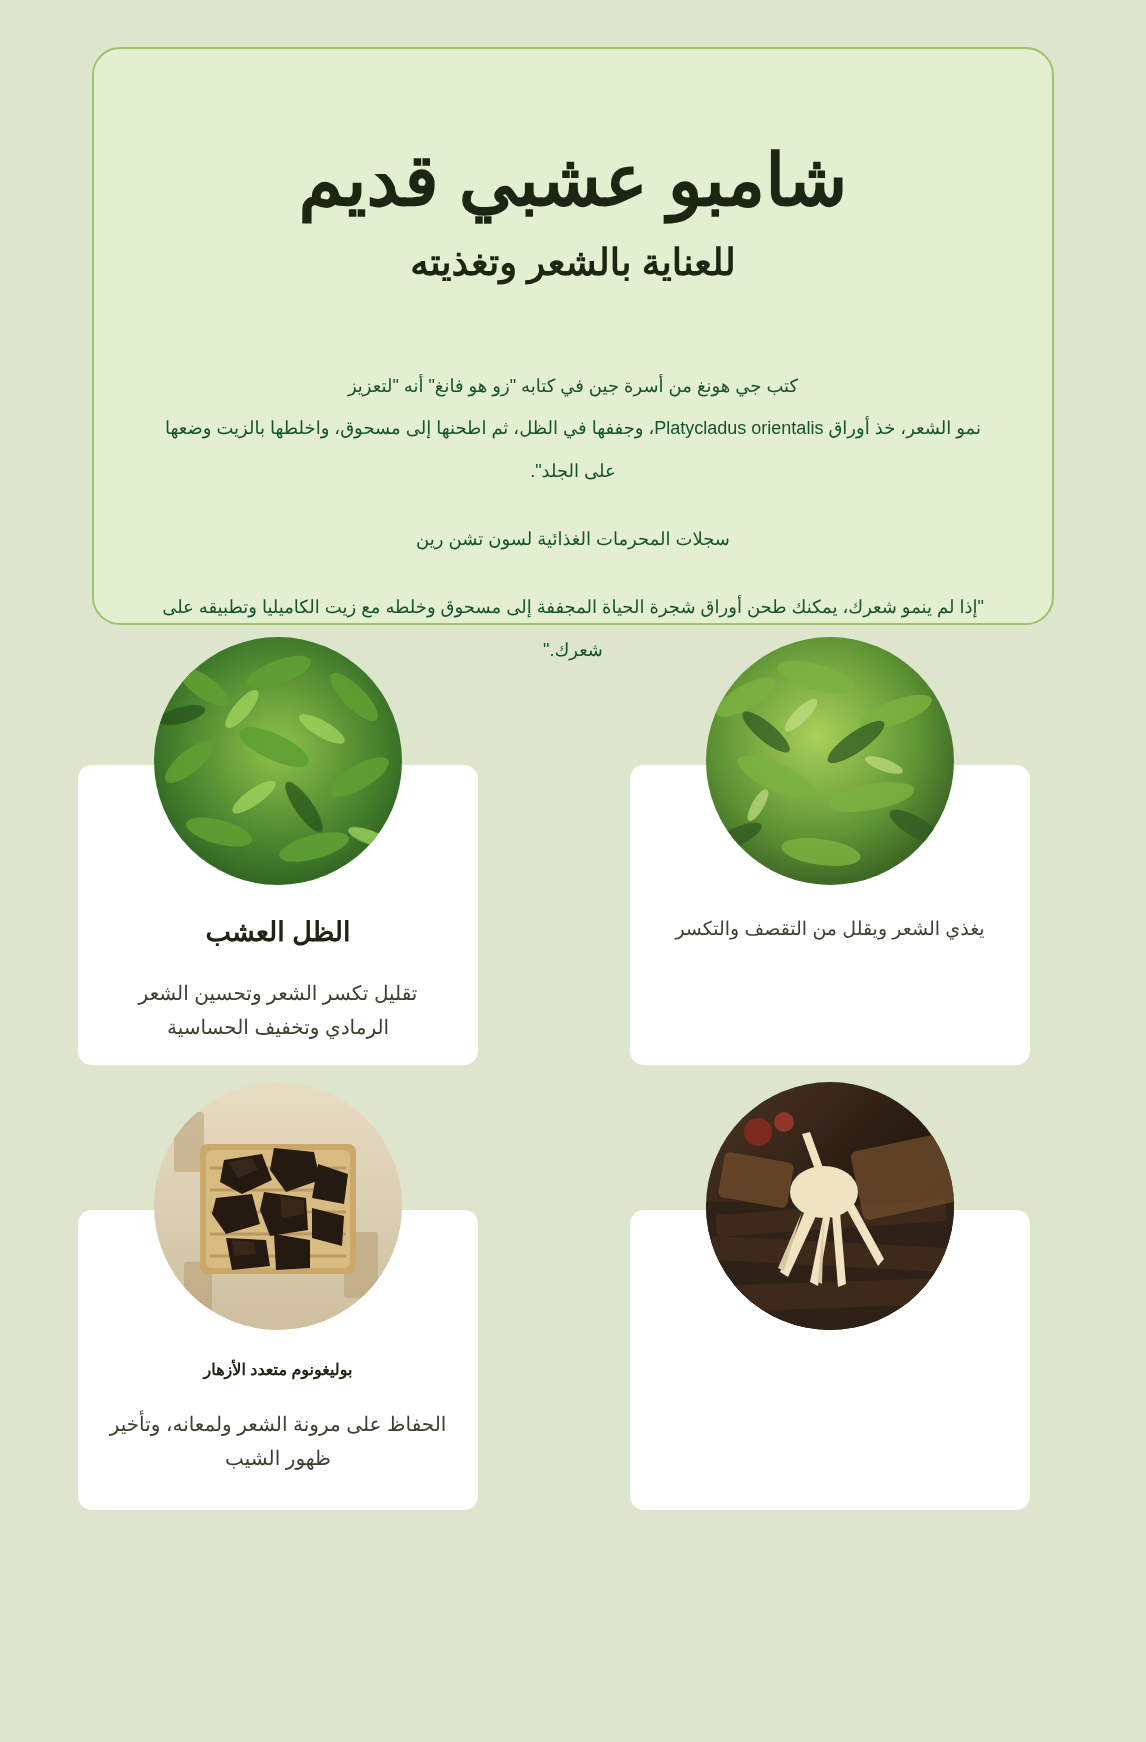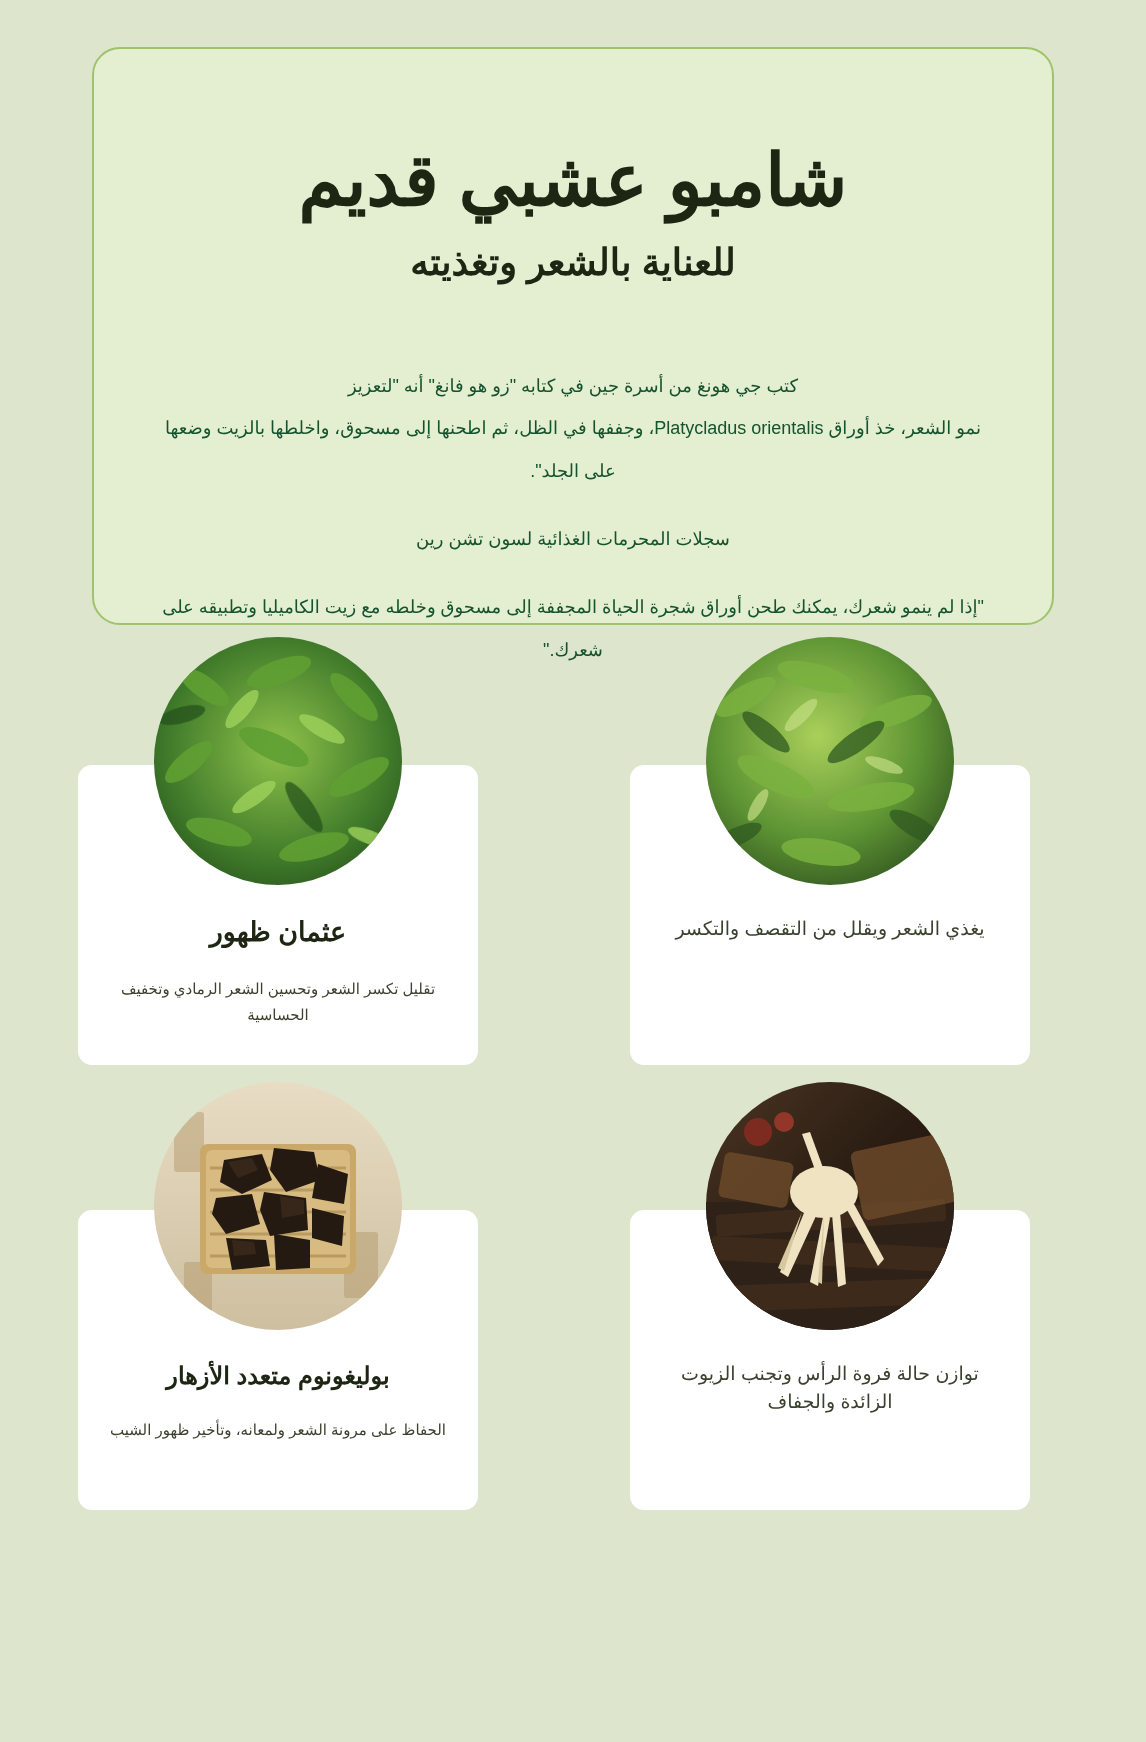--- a/index.html
+++ b/index.html
@@ -93,28 +93,28 @@
   }
   .thumb svg { display: block; width: 100%; height: 100%; }
 
   .card-title {
     font-size: 27px;
     font-weight: bold;
     color: #1d2513;
     margin: 0 0 26px 0;
     line-height: 1.3;
   }
-  .card-title.small { font-size: 24px; text-align: center; }
+  .card-title.small { font-size: 16px; text-align: center; }
   .card-desc {
     font-size: 19px;
     color: #3b402f;
     line-height: 1.45;
     margin: 0;
   }
-  .card-desc.small { font-size: 15px; line-height: 1.7; }
+  .card-desc.small { font-size: 20px; line-height: 1.7; }
 </style>
 </head>
 <body>
 
 <div class="page">
 
   <div class="hero">
     <h1 class="hero-title">شامبو عشبي قديم</h1>
     <h2 class="hero-subtitle">للعناية بالشعر وتغذيته</h2>
     <div class="hero-body">
@@ -192,21 +192,21 @@
               <ellipse cx="168" cy="92" rx="26" ry="8" transform="rotate(30 168 92)"></ellipse>
               <ellipse cx="100" cy="160" rx="26" ry="8" transform="rotate(-35 100 160)"></ellipse>
               <ellipse cx="215" cy="200" rx="22" ry="7" transform="rotate(20 215 200)"></ellipse>
             </g>
             <g fill="#23501b" opacity="0.7">
               <ellipse cx="150" cy="170" rx="30" ry="9" transform="rotate(55 150 170)"></ellipse>
               <ellipse cx="28" cy="78" rx="24" ry="8" transform="rotate(-15 28 78)"></ellipse>
             </g>
           </svg>
         </div>
-        <h3 class="card-title">عثمان ظهور</h3>
+        <h3 class="card-title">الظل العشب</h3>
         <p class="card-desc small">تقليل تكسر الشعر وتحسين الشعر الرمادي وتخفيف الحساسية</p>
       </div>
 
     </div>
 
     <div class="row row2">
 
       <div class="card right">
         <div class="thumb">
           <svg viewBox="0 0 248 248" preserveAspectRatio="xMidYMid slice">
@@ -237,21 +237,20 @@
               <path d="M100 126 L74 190 L82 195 L110 134 Z"></path>
               <path d="M140 126 L172 184 L178 177 L148 122 Z"></path>
               <path d="M112 96 L96 52 L104 50 L120 94 Z"></path>
             </g>
             <g fill="#d8c8a0">
               <path d="M118 132 L112 200 L116 202 Z"></path>
               <path d="M96 130 L72 186 L78 189 Z"></path>
             </g>
           </svg>
         </div>
-        <p class="card-desc">توازن حالة فروة الرأس وتجنب الزيوت الزائدة والجفاف</p>
       </div>
 
       <div class="card left">
         <div class="thumb">
           <svg viewBox="0 0 248 248" preserveAspectRatio="xMidYMid slice">
             <defs>
               <linearGradient id="g4" x1="0" y1="0" x2="0" y2="1">
                 <stop offset="0%" stop-color="#e8dcc4"></stop>
                 <stop offset="100%" stop-color="#cdbf9f"></stop>
               </linearGradient>

